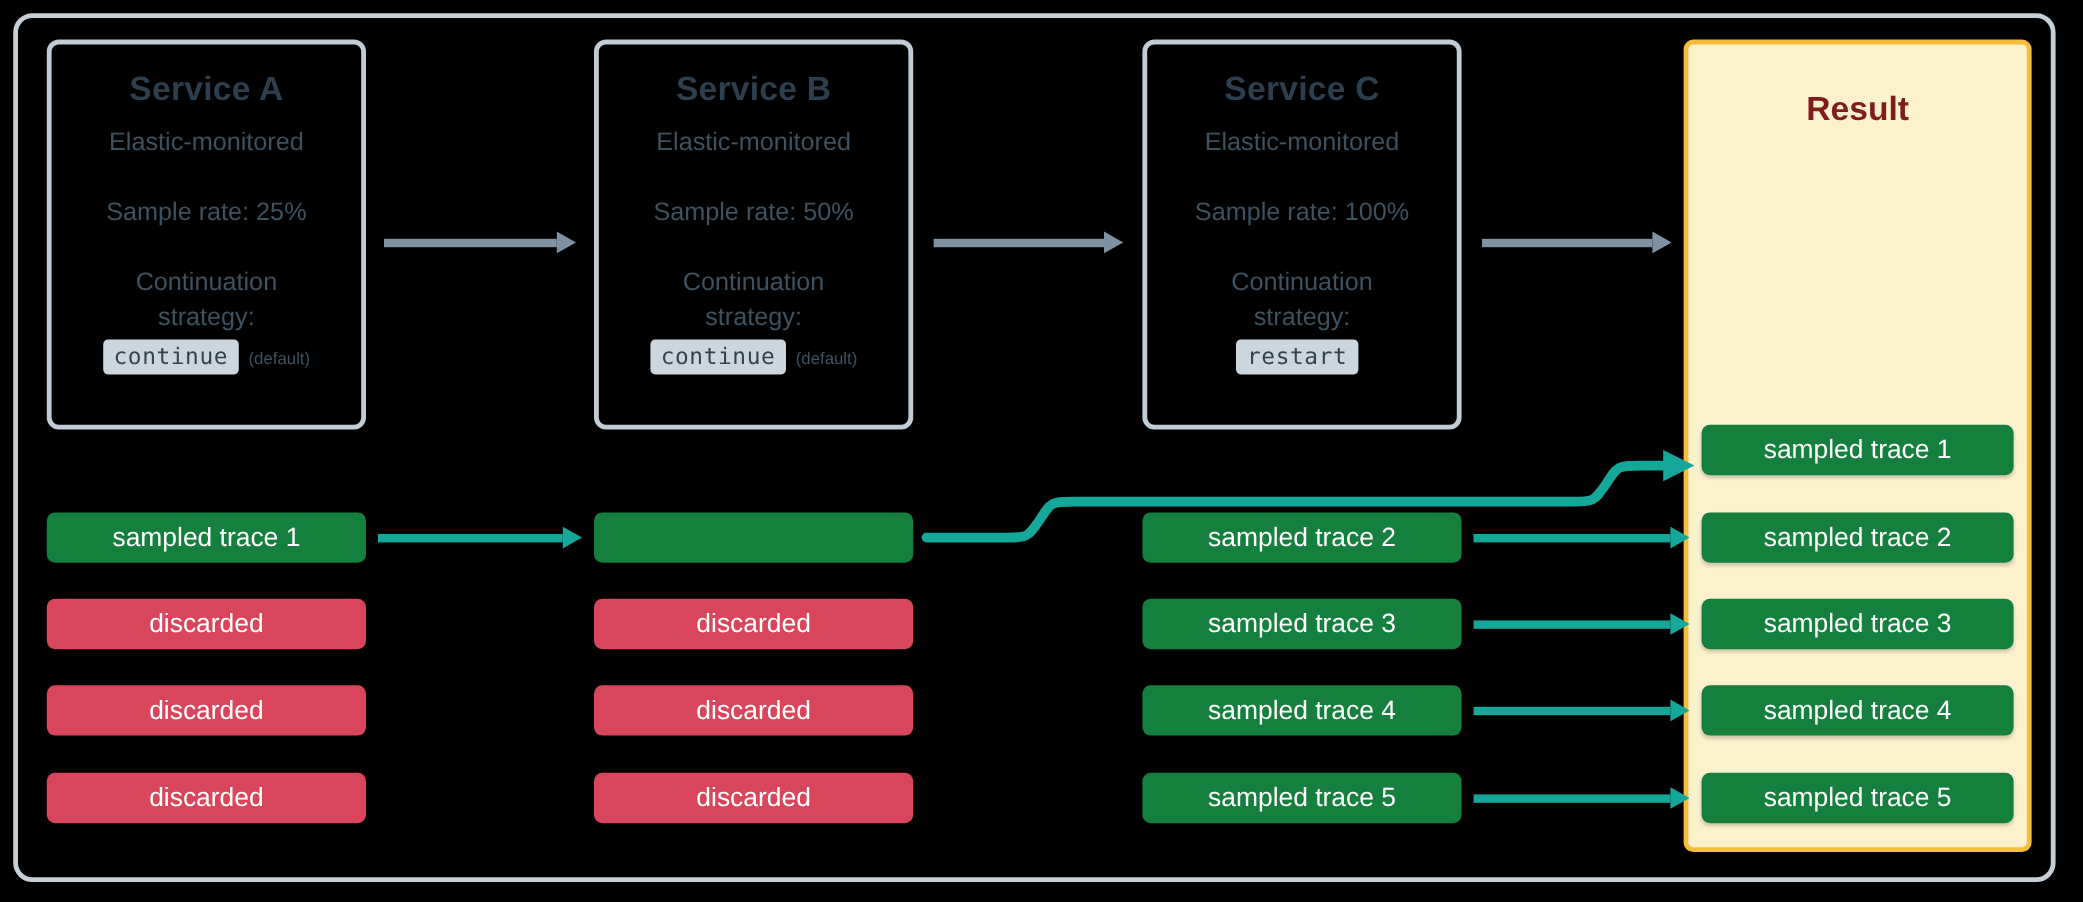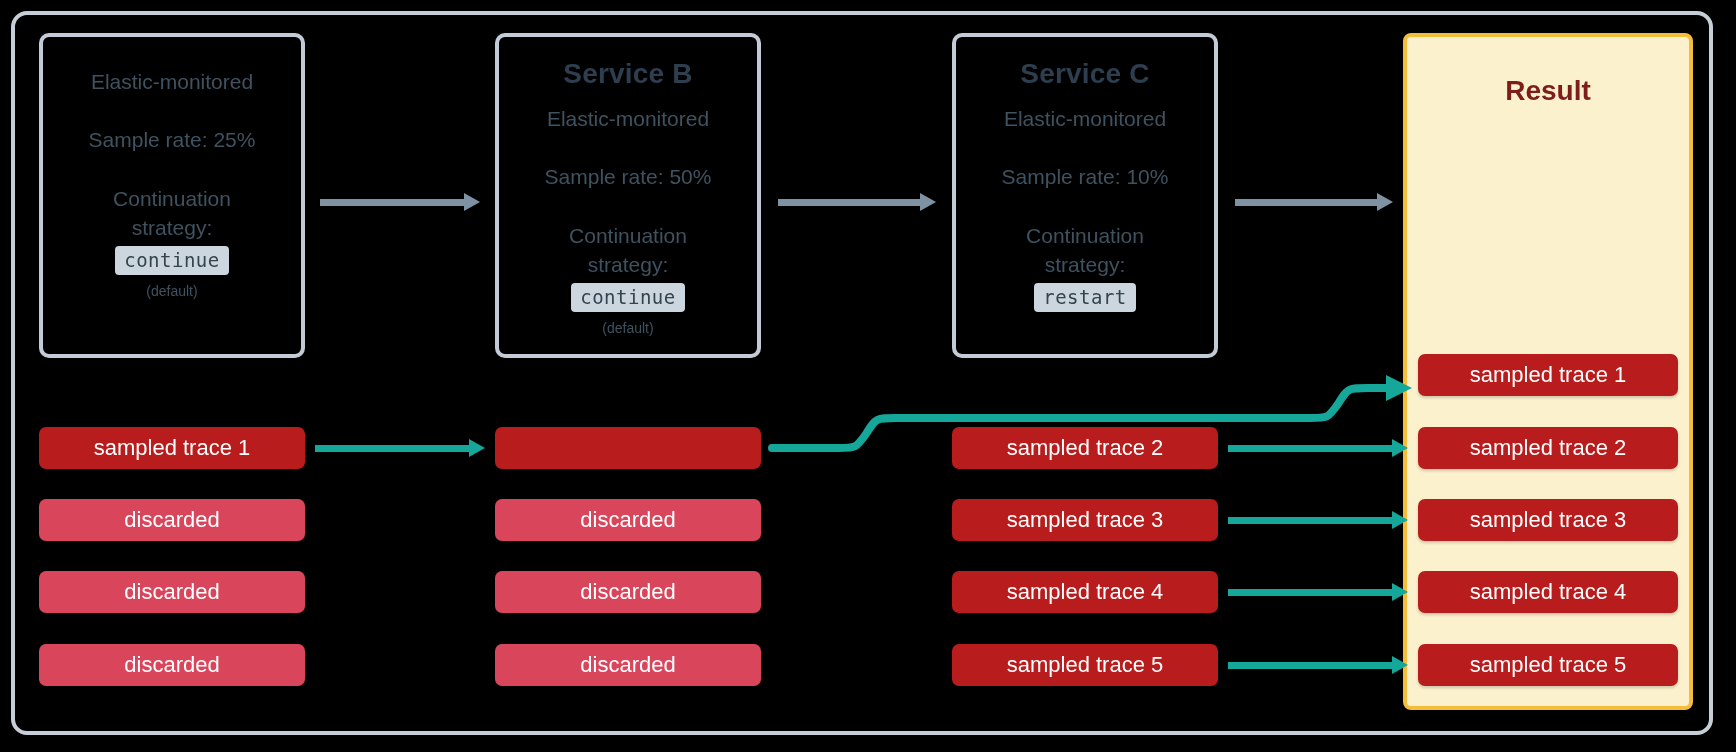--- a/index.html
+++ b/index.html
@@ -76,21 +76,20 @@
   }
   .strategy-line {
     margin-top: 3px;
     font-size: 21px;
     color: #3f5260;
     white-space: nowrap;
     display: flex;
     align-items: center;
     justify-content: center;
     gap: 8px;
-    flex-direction: column;
   }
   .code-chip {
     display: inline-block;
     background: #ccd6de;
     color: #33444f;
     font-family: "DejaVu Sans Mono", monospace;
     font-size: 19px;
     padding: 3px 9px 4px 9px;
     border-radius: 4px;
     letter-spacing: .5px;
@@ -123,21 +122,21 @@
     height: 42px;
     border-radius: 7px;
     display: flex;
     align-items: center;
     justify-content: center;
     color: #ffffff;
     font-size: 22px;
     line-height: 1;
     box-shadow: 0 2px 3px rgba(0,0,0,0.18);
   }
-  .pill.sampled { background: #b91c1c; }
+  .pill.sampled { background: #15803d; }
   .pill.discarded { background: #d9465b; }
 
   
   .gray-arrow {
     position: absolute;
     height: 12px;
   }
   .gray-arrow .shaft {
     position: absolute;
     left: 0; top: 3px;
@@ -181,20 +180,21 @@
   }
 </style>
 </head>
 <body>
 
 <div id="stage">
 
   <div class="outer-frame"></div>
 
   <div class="service-card" style="left:39px;">
+    <div class="service-title">Service A</div>
     <div class="service-sub">Elastic-monitored</div>
     <div class="service-rate">Sample rate: 25%</div>
     <div class="service-strategy-label">
       <div>Continuation</div>
       <div>strategy:</div>
     </div>
     <div class="strategy-line">
       <span class="code-chip">continue</span>
       <span class="strategy-note">(default)</span>
     </div>
@@ -210,21 +210,21 @@
     </div>
     <div class="strategy-line">
       <span class="code-chip">continue</span>
       <span class="strategy-note">(default)</span>
     </div>
   </div>
 
   <div class="service-card" style="left:952px;">
     <div class="service-title">Service C</div>
     <div class="service-sub">Elastic-monitored</div>
-    <div class="service-rate">Sample rate: 10%</div>
+    <div class="service-rate">Sample rate: 100%</div>
     <div class="service-strategy-label">
       <div>Continuation</div>
       <div>strategy:</div>
     </div>
     <div class="strategy-line">
       <span class="code-chip">restart</span>
       <span class="strategy-note"></span>
     </div>
   </div>
 

